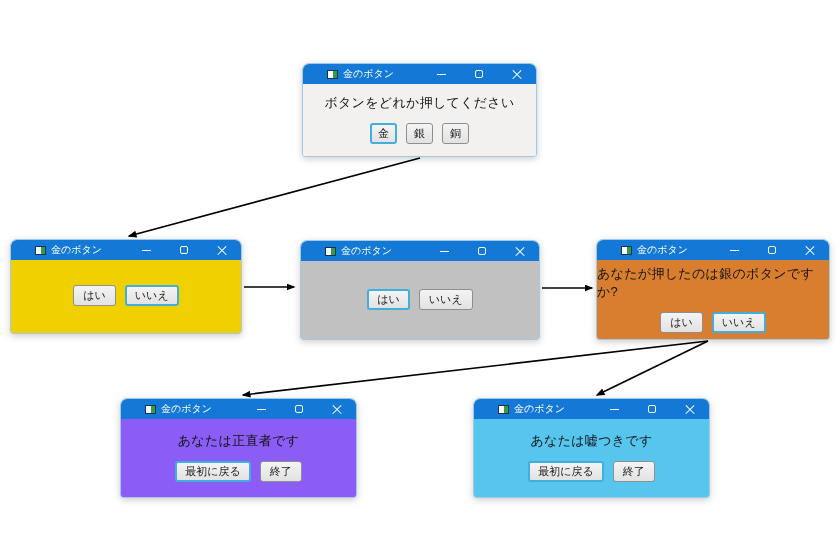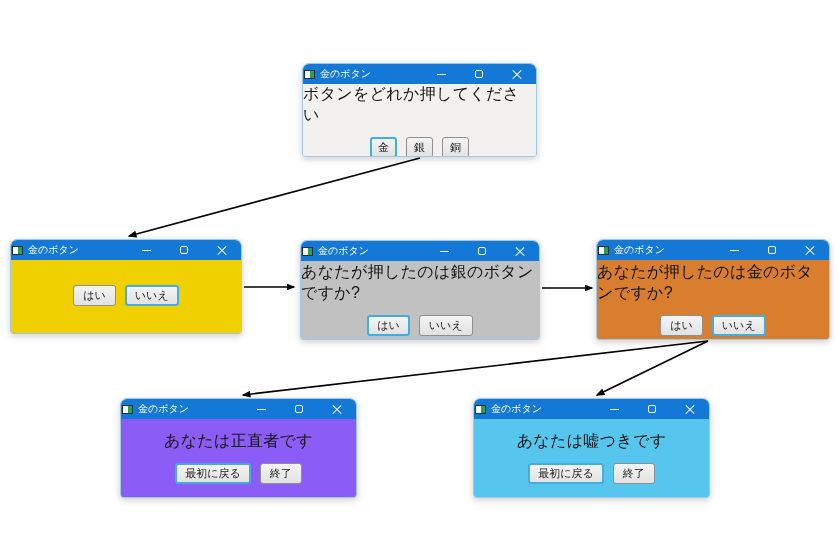--- a/index.html
+++ b/index.html
@@ -18,21 +18,21 @@
     overflow:hidden;
     display:flex;
     flex-direction:column;
   }
   .titlebar {
     height:20px;
     flex:0 0 20px;
     background:#1478d6;
     display:flex;
     align-items:center;
-    padding-left:1px;
+    padding-left:24px;
   }
   .app-icon {
     width:11px; height:9px;
     border:1px solid #12314f;
     background:linear-gradient(to right,#ffffff 0 55%,#2f9e49 55% 100%);
     flex:0 0 auto;
   }
   .title {
     color:#ffffff;
     font-size:10px;
@@ -56,21 +56,21 @@
   }
   .g-close::before { transform:rotate(45deg); }
   .g-close::after  { transform:rotate(-45deg); }
   .body {
     flex:1 1 auto;
     display:flex; flex-direction:column;
     align-items:center; justify-content:center;
     gap:11px;
     padding-bottom:2px;
   }
-  .msg { font-size:16px; color:#141414; letter-spacing:.3px; }
+  .msg { font-size:13px; color:#141414; letter-spacing:.3px; }
   .btn-row { display:flex; gap:9px; align-items:center; }
   .btn {
     font-family:inherit;
     font-size:11px;
     color:#1a1a1a;
     padding:2px 9px;
     background:linear-gradient(#f4f4f4,#e2e2e2);
     border:1px solid #8f8f8f;
     border-radius:3px;
     min-height:20px;
@@ -166,21 +166,20 @@
         </span>
       <span class="tb-btn">
           <span class="g-max"></span>
         </span>
       <span class="tb-btn">
           <span class="g-close"></span>
         </span>
     </span>
   </div>
   <div class="body">
-    <div class="msg">あなたが押したのは銀のボタンですか?</div>
     <div class="btn-row">
       <button class="btn focused">はい</button>
       <button class="btn">いいえ</button>
     </div>
   </div>
 </div>
 
 <div class="window" id="win-copper">
   <div class="titlebar">
     <span class="app-icon"></span>
@@ -191,21 +190,21 @@
         </span>
       <span class="tb-btn">
           <span class="g-max"></span>
         </span>
       <span class="tb-btn">
           <span class="g-close"></span>
         </span>
     </span>
   </div>
   <div class="body">
-    <div class="msg">あなたが押したのは金のボタンですか?</div>
+    <div class="msg">あなたが押したのは銀のボタンですか?</div>
     <div class="btn-row">
       <button class="btn">はい</button>
       <button class="btn focused">いいえ</button>
     </div>
   </div>
 </div>
 
 <div class="window" id="win-honest">
   <div class="titlebar">
     <span class="app-icon"></span>

